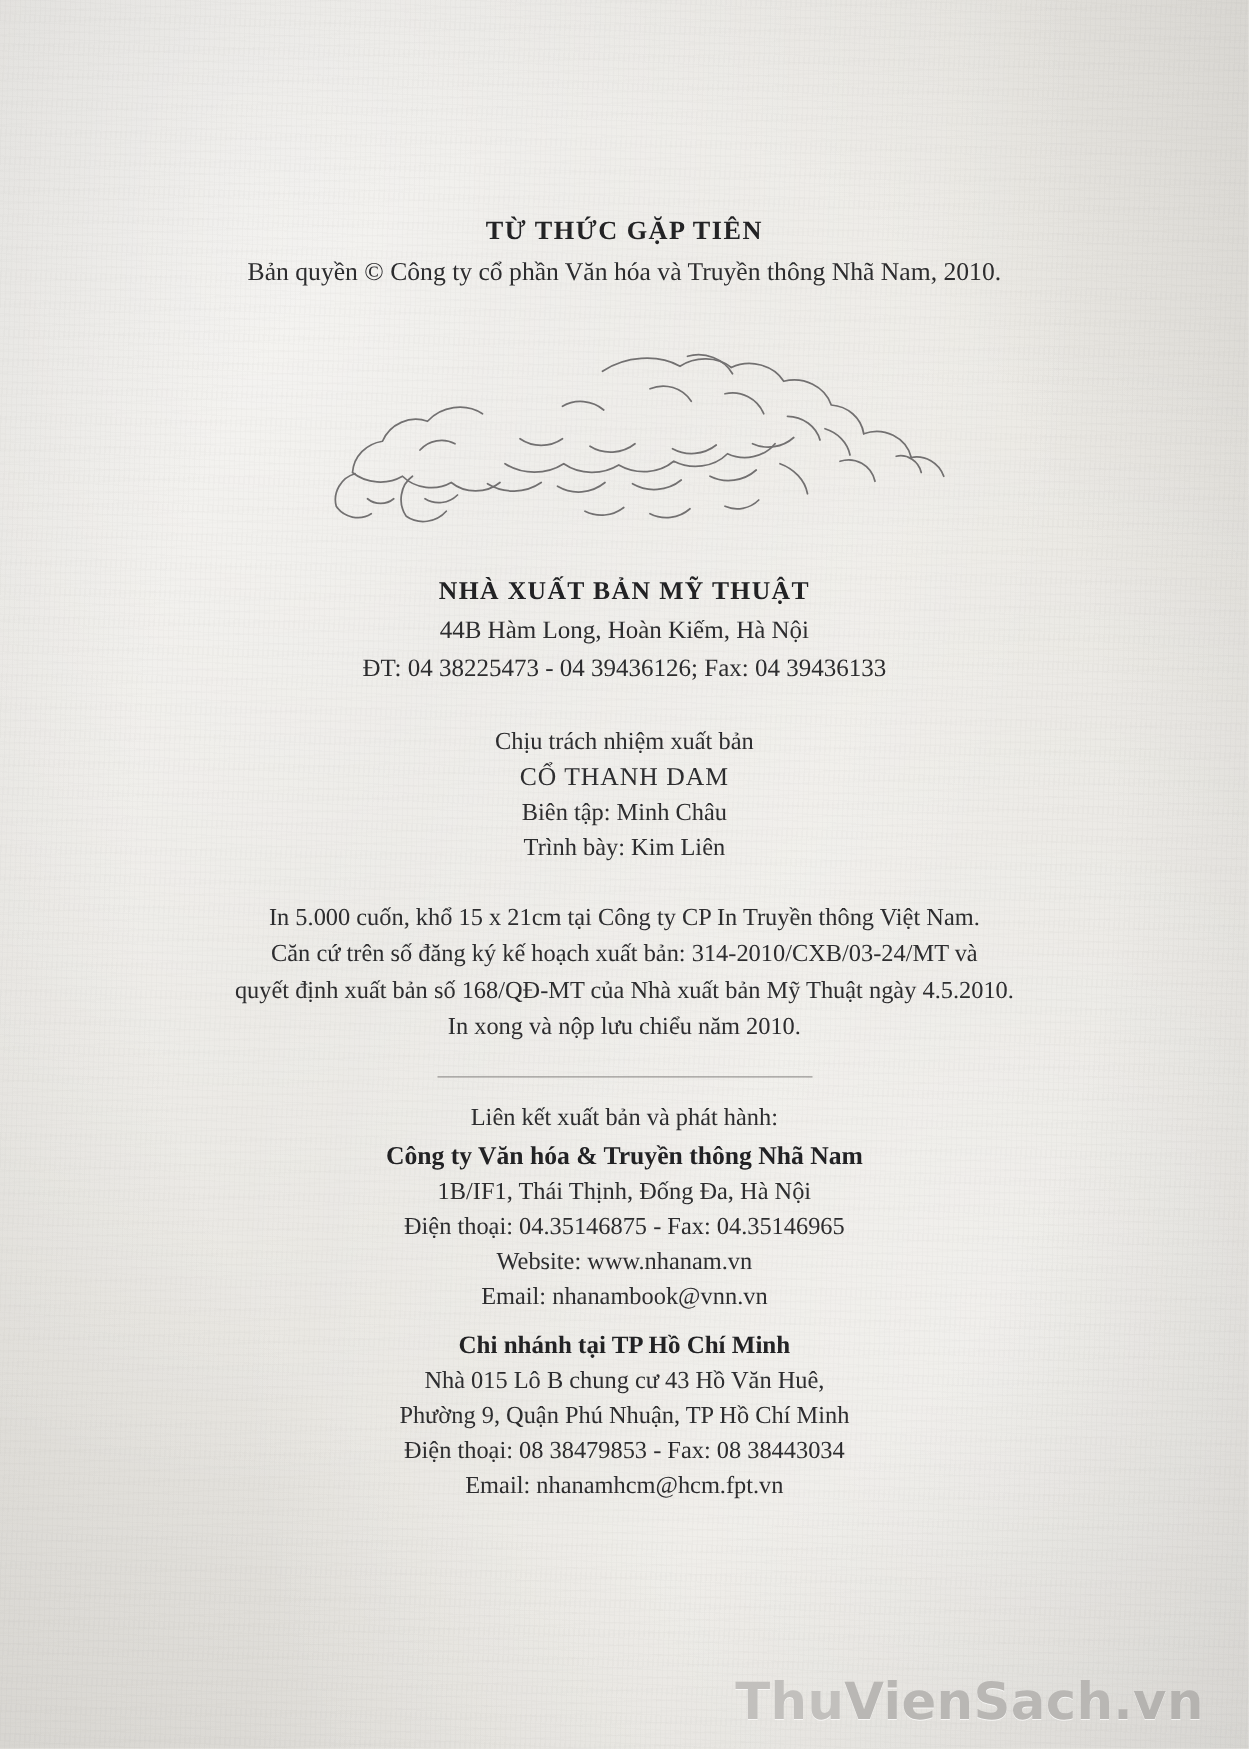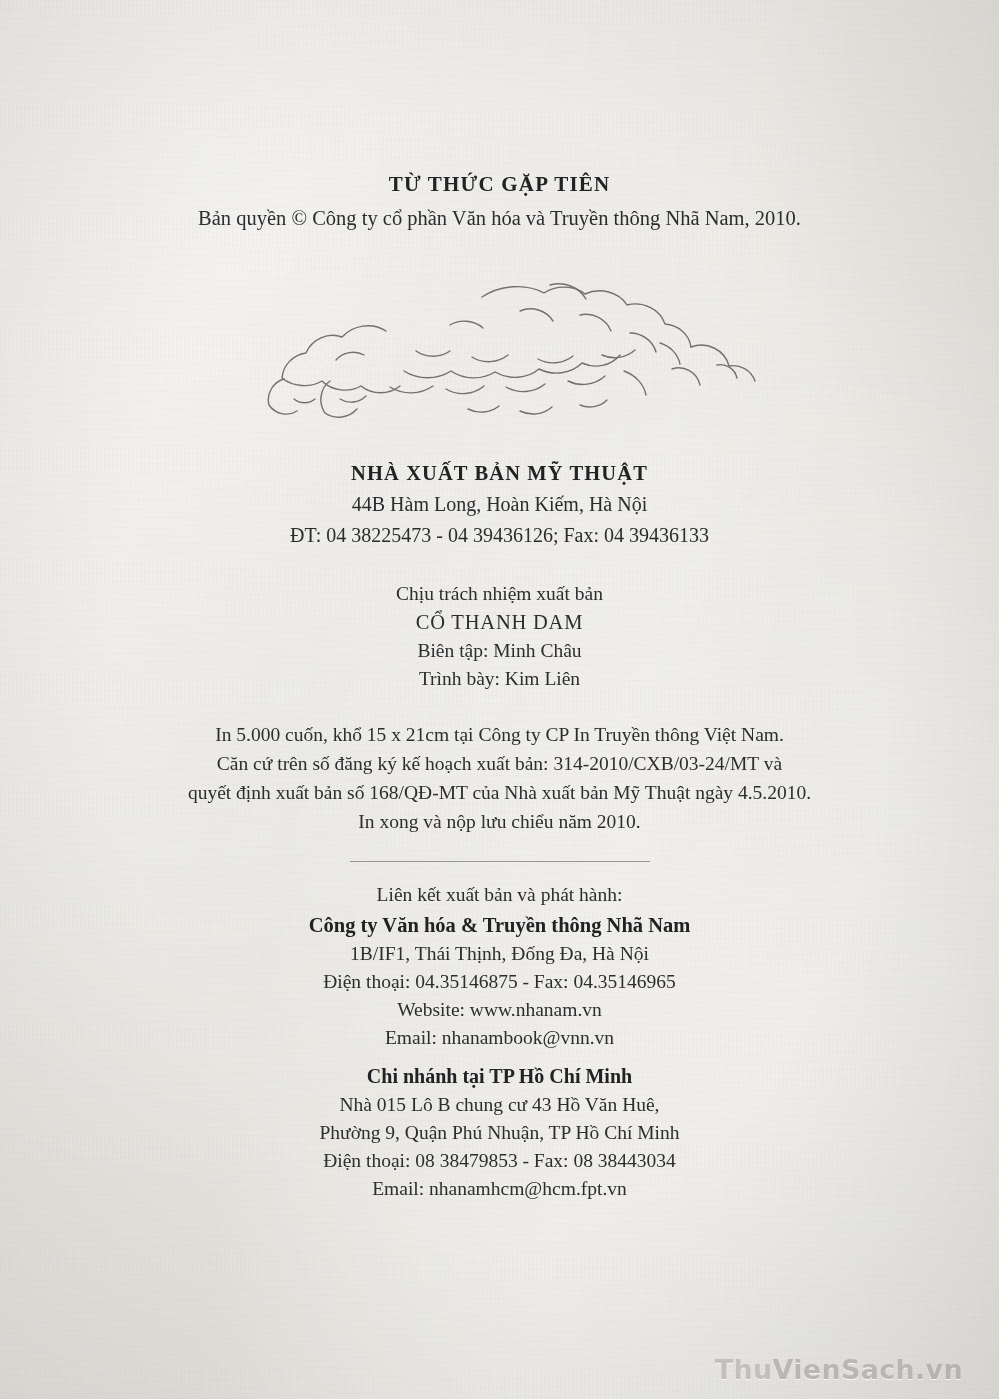--- a/index.html
+++ b/index.html
@@ -135,21 +135,21 @@
     font-weight: bold;
     margin-top: 16px;
     color: #222224;
   }
 
   .watermark {
     position: absolute;
     right: 36px;
     bottom: 14px;
     font-family: "DejaVu Sans", sans-serif;
-    font-size: 27px;
+    font-size: 41px;
     font-weight: bold;
     color: #b9b7b4;
     letter-spacing: 0.3px;
     text-shadow: 0 1px 0 rgba(255,255,255,0.7);
   }
   .watermark .thu { color: #c2c0bd; }
   .watermark .vn { color: #b5b3b0; }
 </style>
 </head>
 <body>

